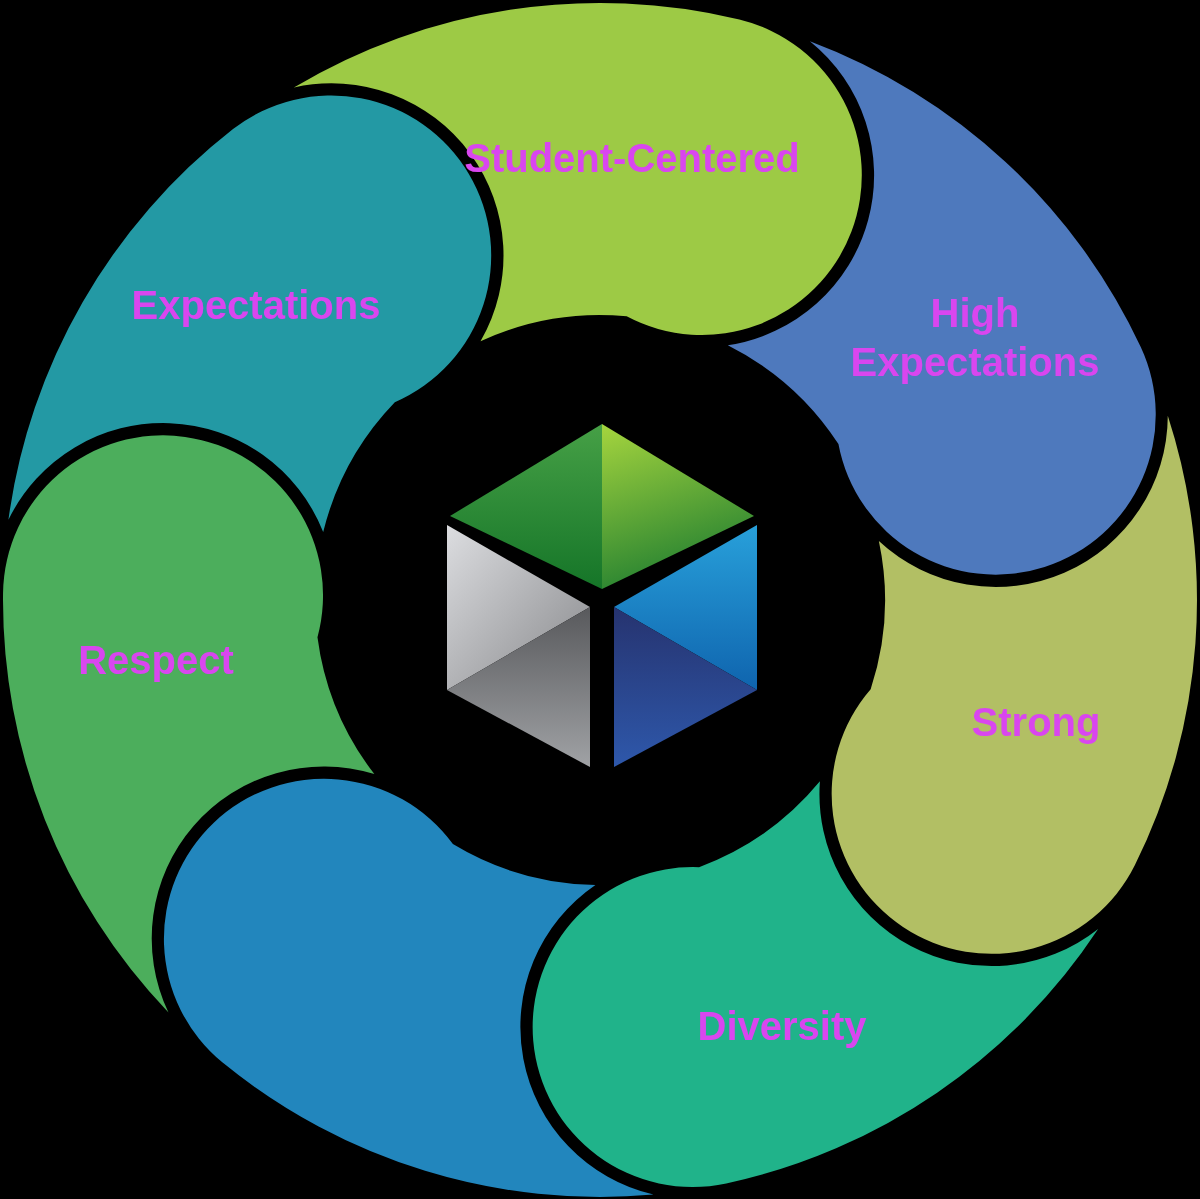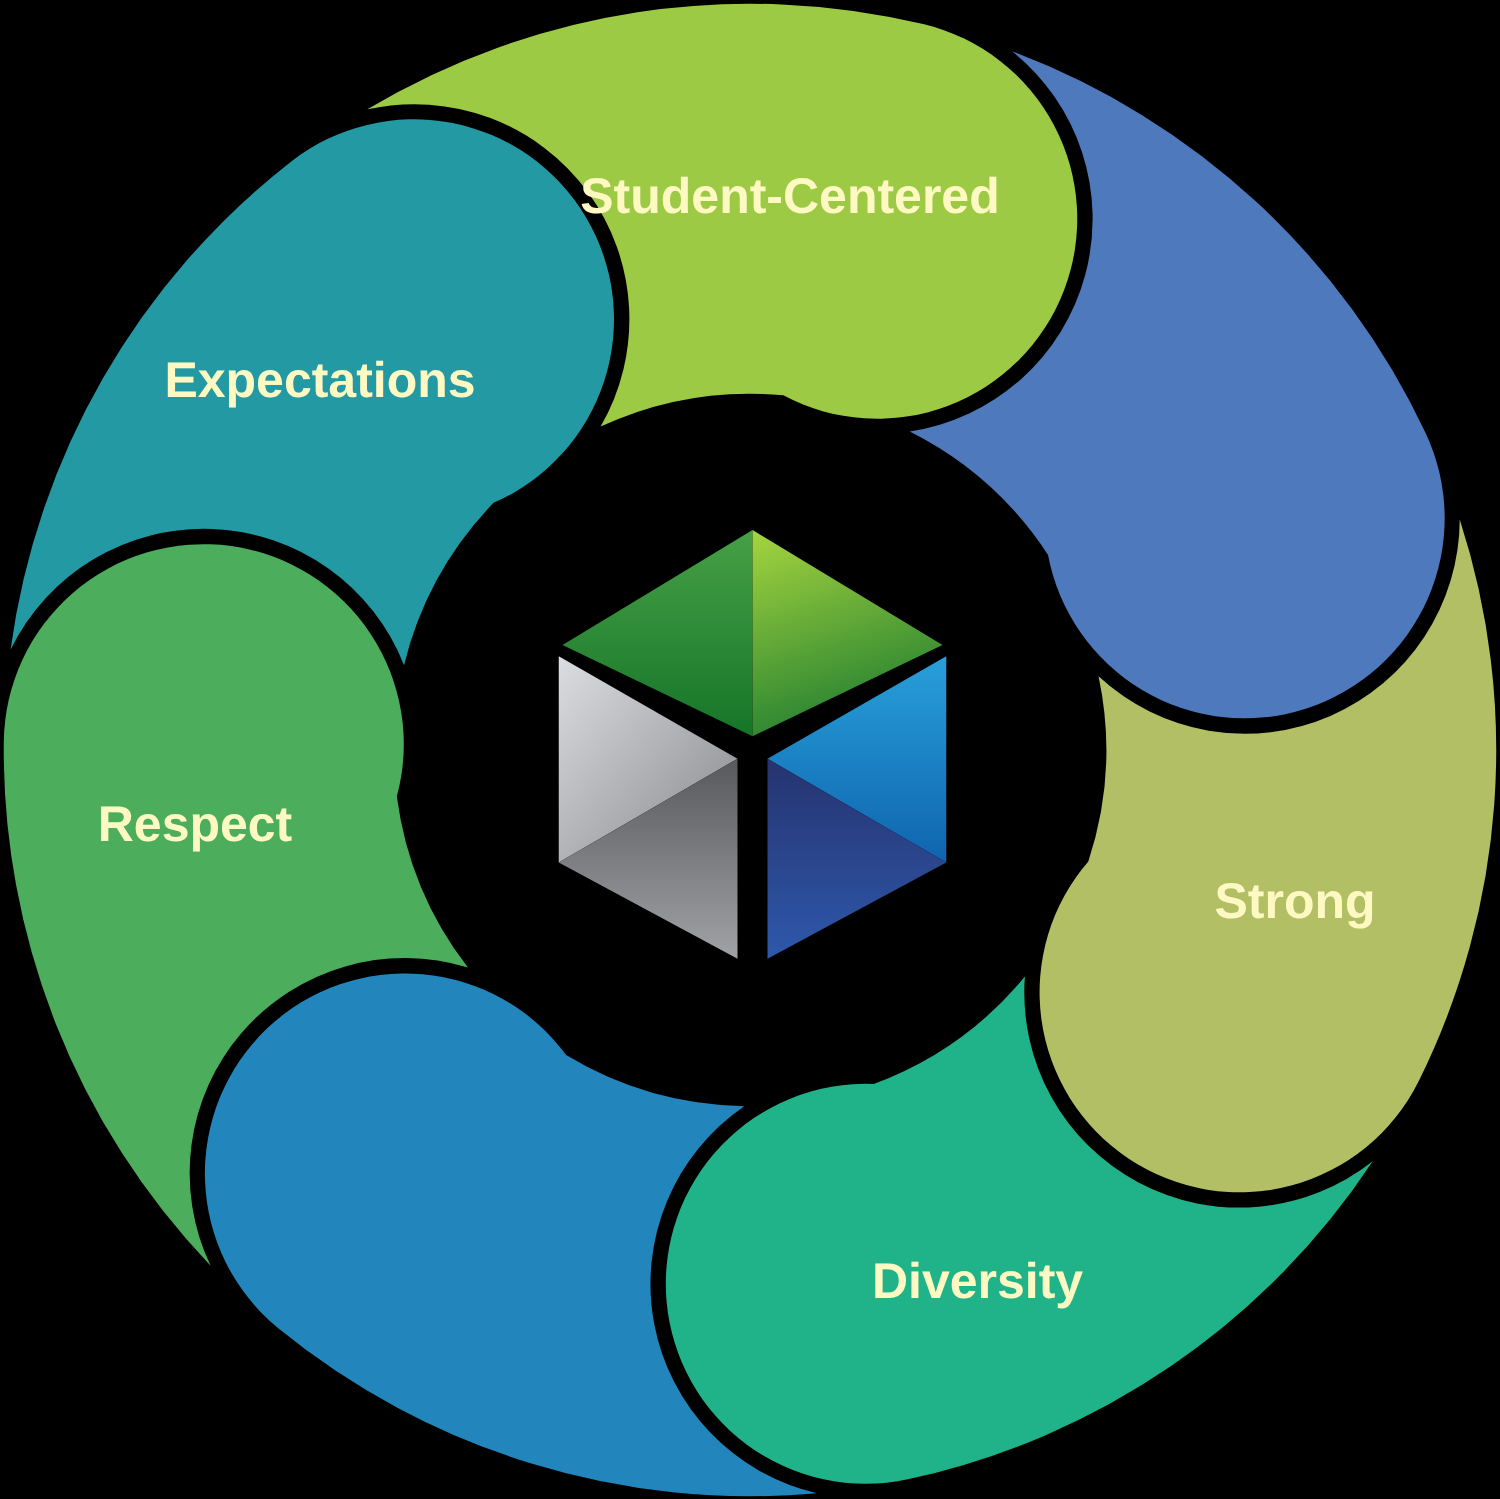--- a/index.html
+++ b/index.html
@@ -7,21 +7,21 @@
     position:relative;
     width:1200px;height:1199px;
     background:#000;
     overflow:hidden;
     font-family:"Liberation Sans", sans-serif;
   }
   .stage svg{position:absolute;left:0;top:0;}
   .seg-label{
     position:absolute;
     transform:translate(-50%,-50%);
-    color:#fef9c3;
+    color:#d946ef;
     font-weight:700;
     font-size:40px;
     line-height:49px;
     text-align:center;
     white-space:nowrap;
     letter-spacing:0px;
   }
   .seg-label span{display:block;}
 </style>
 </head>
@@ -74,20 +74,24 @@
       <polygon points="590,607 590,767 447,690" fill="url(#gLeftDark)"></polygon>
       <polygon points="614,607 757,525 757,690" fill="url(#gRightBright)"></polygon>
       <polygon points="614,607 757,690 614,767" fill="url(#gRightDark)"></polygon>
     </g>
   </svg>
 
   <div class="seg-label" style="left:632px;top:158px">
     <span>Student-Centered</span>
   </div>
 
+  <div class="seg-label" style="left:975px;top:338px">
+    <span>High</span>
+    <span>Expectations</span>
+  </div>
 
   <div class="seg-label" style="left:1036px;top:722px">
     <span>Strong</span>
   </div>
 
   <div class="seg-label" style="left:782px;top:1026px">
     <span>Diversity</span>
   </div>
 
 

